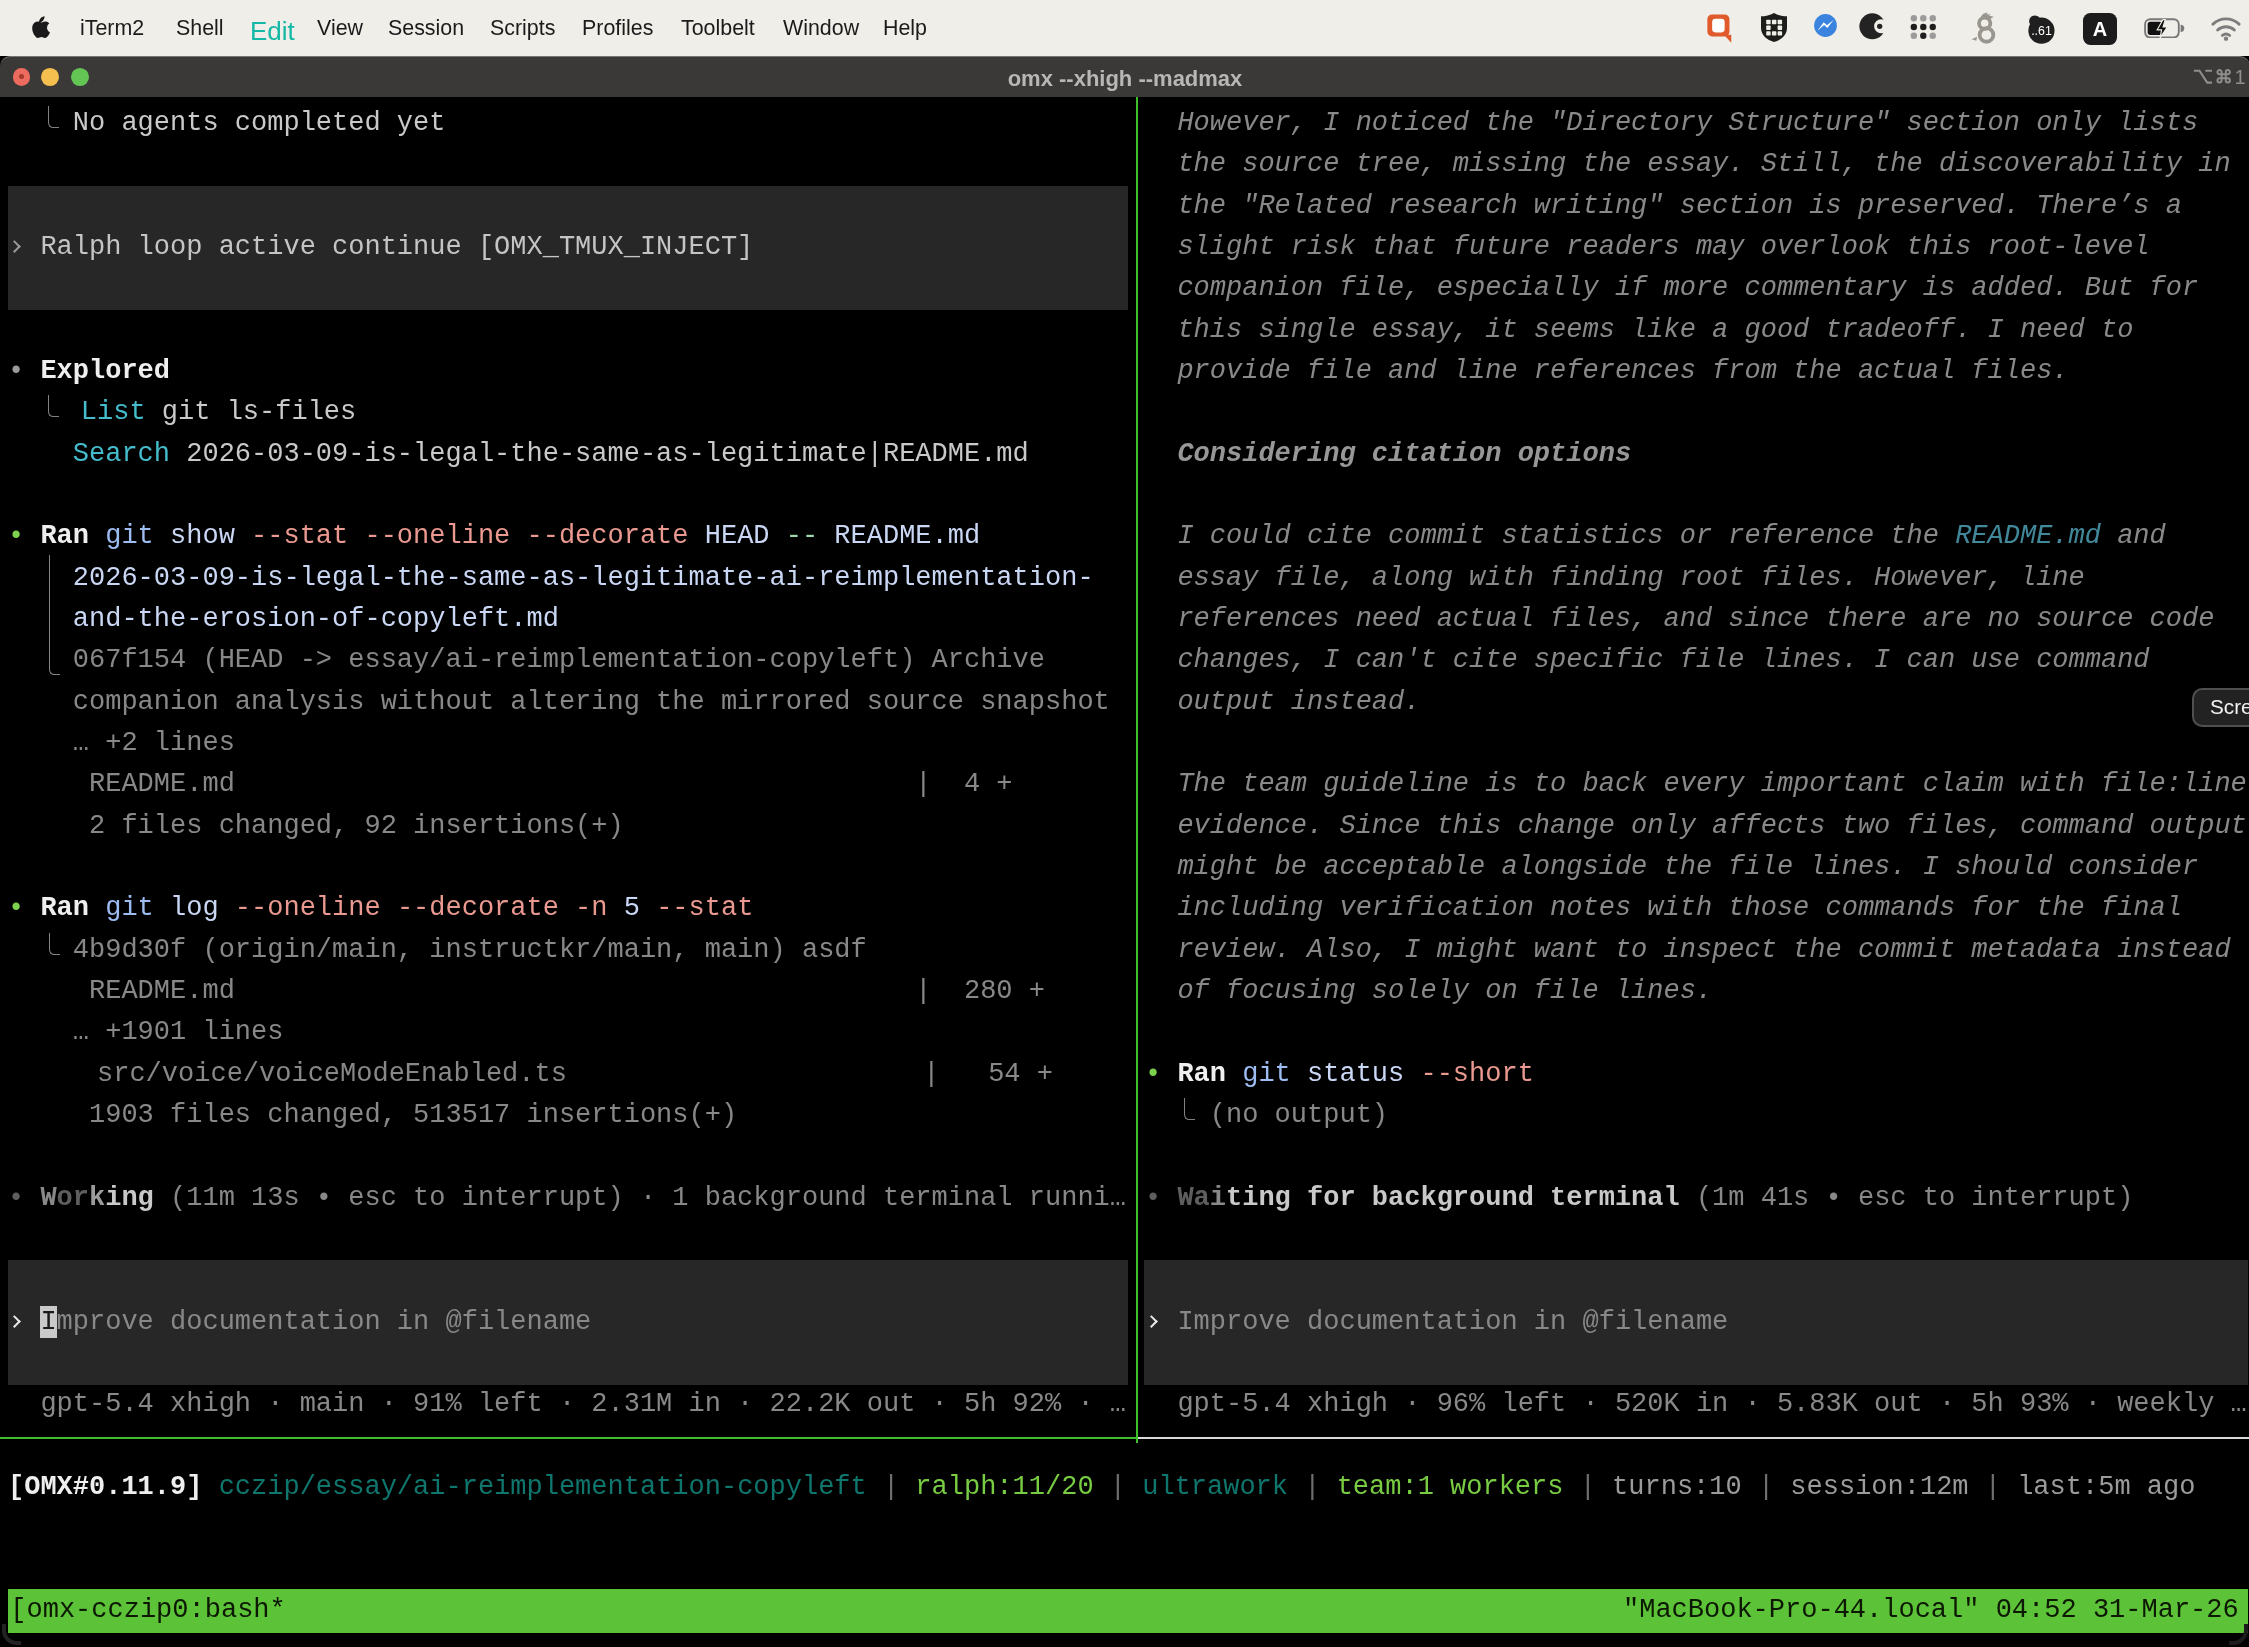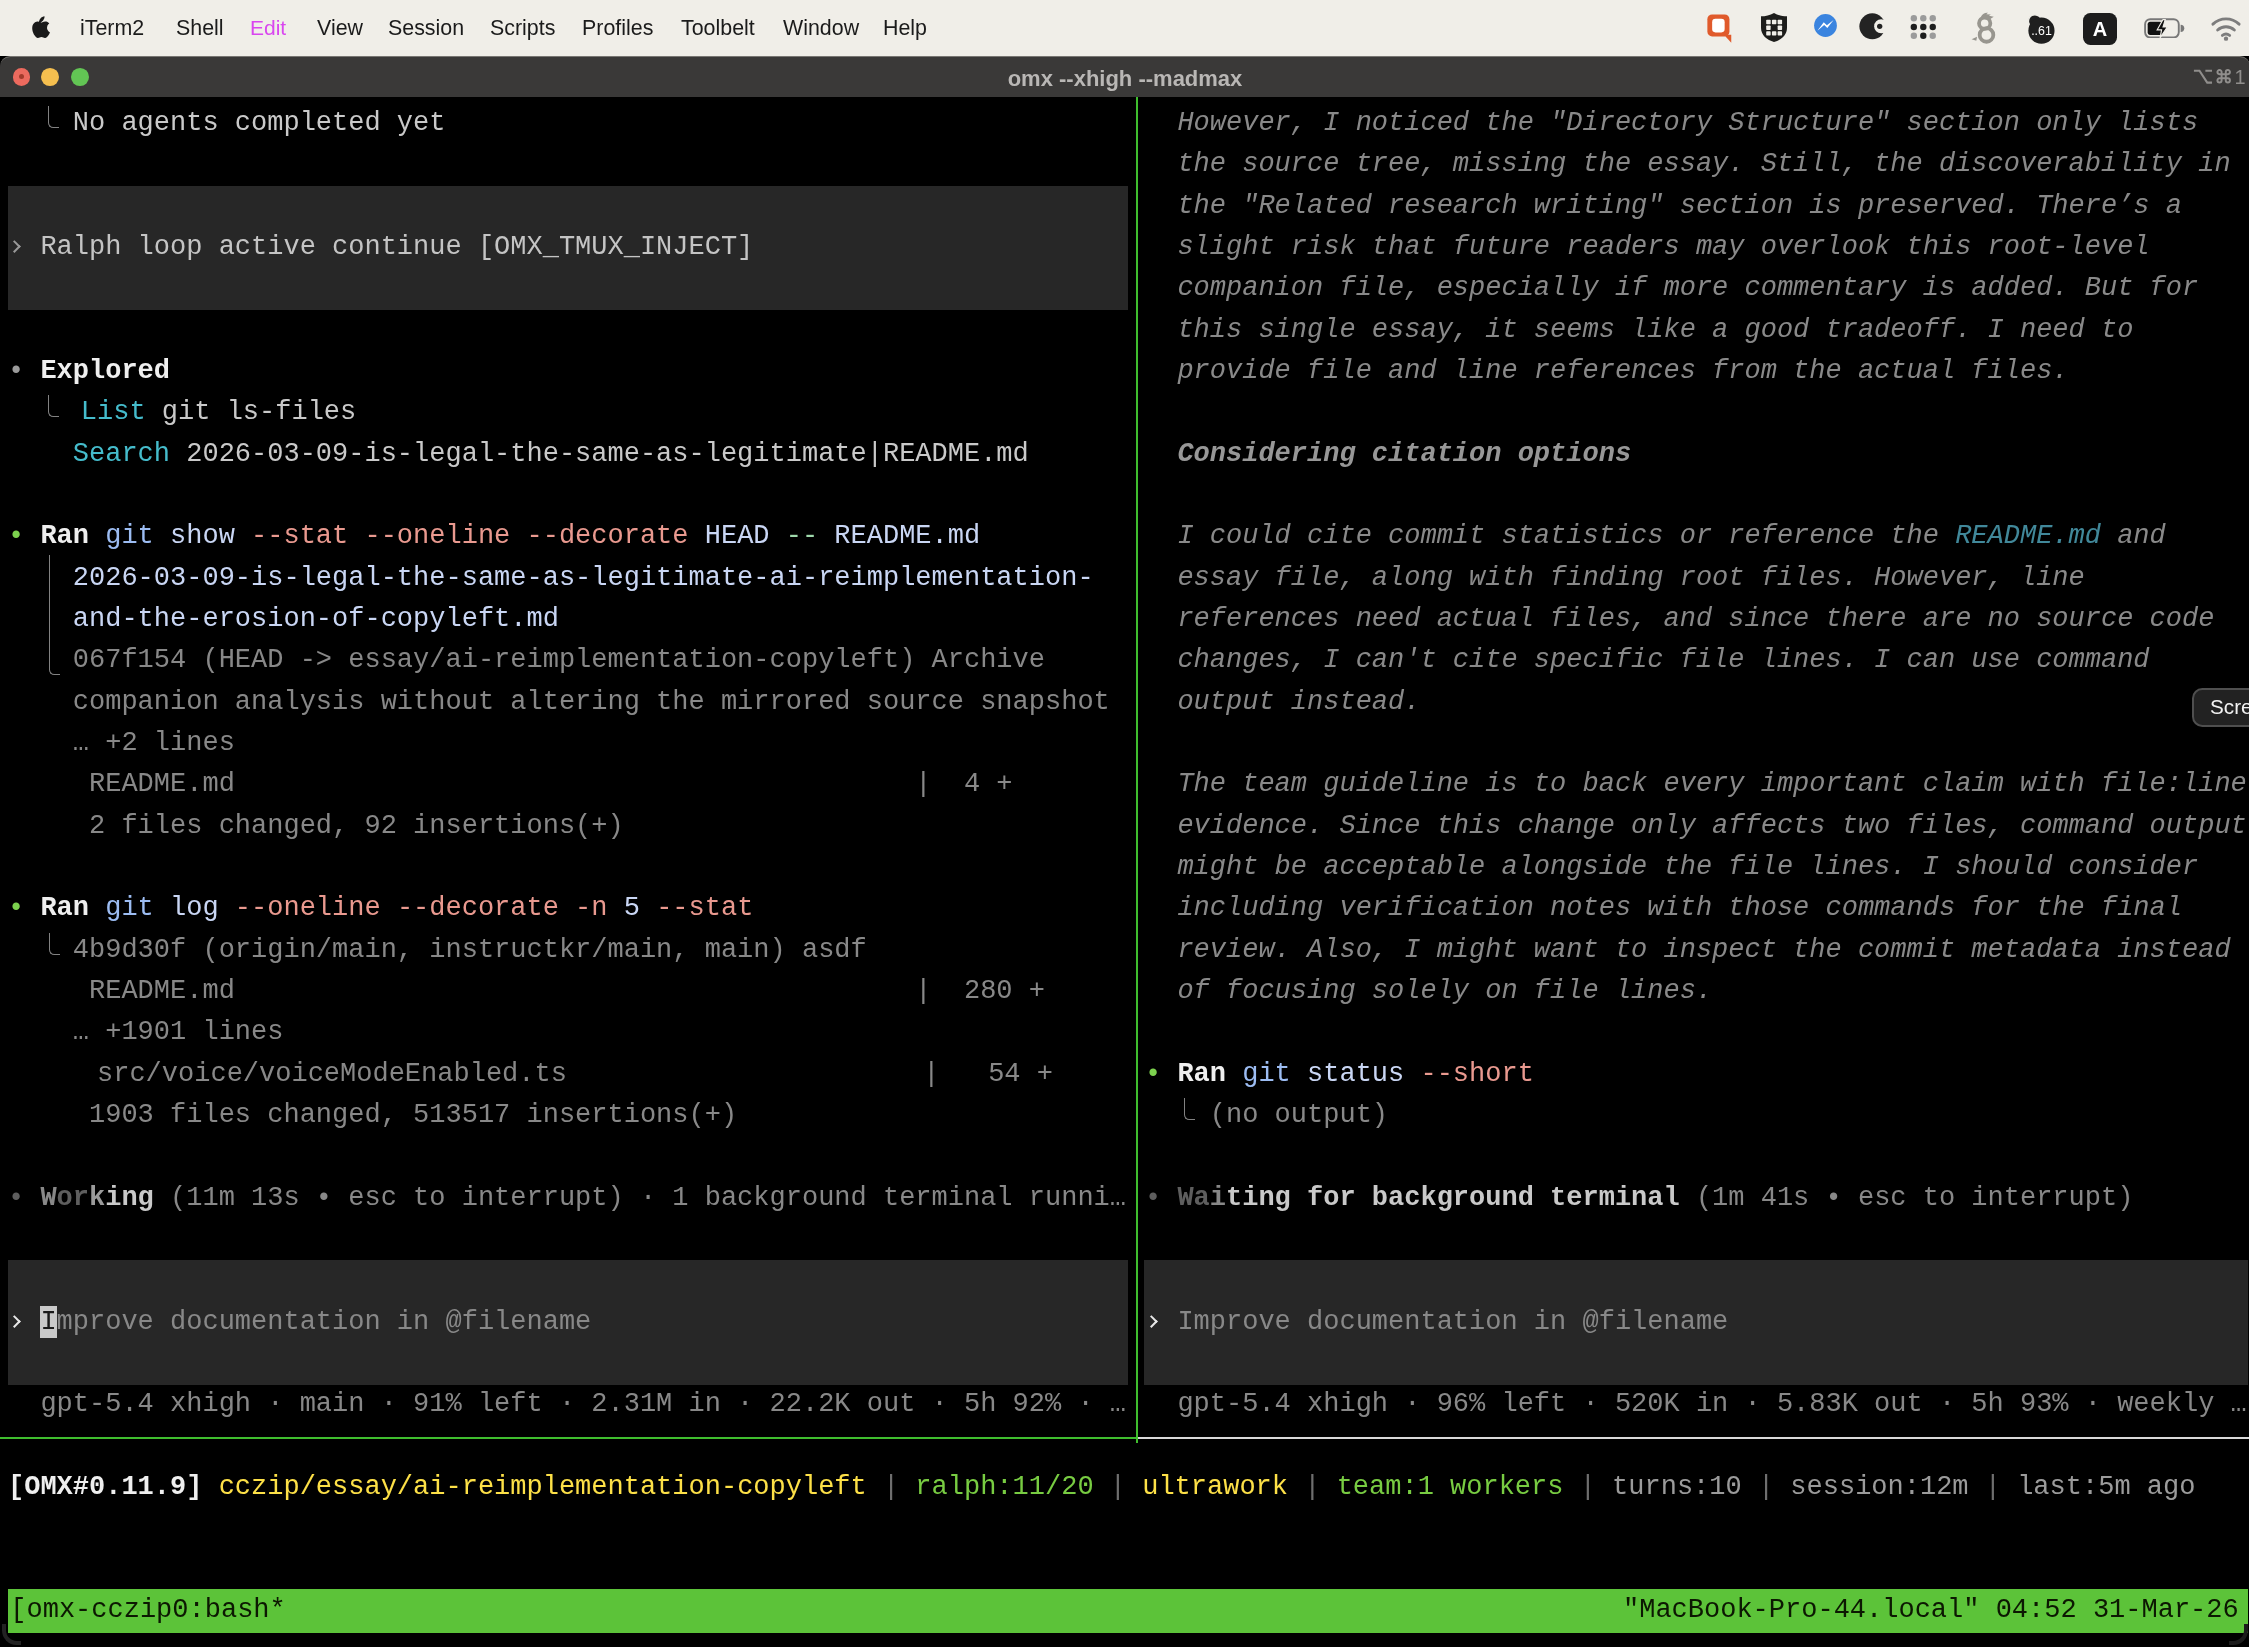--- a/index.html
+++ b/index.html
@@ -12,34 +12,34 @@
 .g2{color:#888888}
 .g3{color:#6e6e6e}
 .g4{color:#9b9b9b}
 .tl{color:#45bccc}
 .bl{color:#9cbcf2}
 .pb{color:#c9d6f4}
 .sa{color:#e9998f}
 .pg{color:#9fd9ac}
 .gn{color:#7cd14e}
 .gb{color:#5e5e5e}
-.cy{color:#fde047}
+.cy{color:#0f766e}
 .tg{color:#78cc42}
 .it{color:#898989}
 .ith{color:#979797}
 .itt{color:#41889a}
 .box{position:absolute;background:#272727}
 .tree{position:absolute;border-left:1.8px solid #828282;border-bottom:1.8px solid #828282;border-bottom-left-radius:5.2px}
 .cur{color:#1a1a1a}
 .chev{position:absolute;width:8.9px;height:8.9px;border-top:2.6px solid #e8e8e8;border-right:2.6px solid #e8e8e8;transform:rotate(45deg)}
 </style></head><body>
 <div style="position:absolute;left:0;top:0;width:2250px;height:56px;background:#f0eee8"></div>
 <div style="position:absolute;left:80px;top:15.5px;font-weight:normal;font-family:'Liberation Sans',sans-serif;font-size:21.4px;color:#1b1b1b">iTerm2</div>
 <div style="position:absolute;left:176px;top:15.5px;font-family:'Liberation Sans',sans-serif;font-size:21.4px;color:#1b1b1b">Shell</div>
-<div style="position:absolute;left:250px;top:15.5px;font-family:'Liberation Sans',sans-serif;font-size:21px;color:#d946ef">Edit</div>
+<div style="position:absolute;left:250px;top:15.5px;font-family:'Liberation Sans',sans-serif;font-size:26px;color:#14b8a6">Edit</div>
 <div style="position:absolute;left:317px;top:15.5px;font-family:'Liberation Sans',sans-serif;font-size:21.4px;color:#1b1b1b">View</div>
 <div style="position:absolute;left:388px;top:15.5px;font-family:'Liberation Sans',sans-serif;font-size:21.4px;color:#1b1b1b">Session</div>
 <div style="position:absolute;left:490px;top:15.5px;font-family:'Liberation Sans',sans-serif;font-size:21.4px;color:#1b1b1b">Scripts</div>
 <div style="position:absolute;left:582px;top:15.5px;font-family:'Liberation Sans',sans-serif;font-size:21.4px;color:#1b1b1b">Profiles</div>
 <div style="position:absolute;left:681px;top:15.5px;font-family:'Liberation Sans',sans-serif;font-size:21.4px;color:#1b1b1b">Toolbelt</div>
 <div style="position:absolute;left:783px;top:15.5px;font-family:'Liberation Sans',sans-serif;font-size:21.4px;color:#1b1b1b">Window</div>
 <div style="position:absolute;left:883px;top:15.5px;font-family:'Liberation Sans',sans-serif;font-size:21.4px;color:#1b1b1b">Help</div>
 <svg style="position:absolute;left:29px;top:14px" width="20.7" height="25" viewBox="0 0 24 29">
 <path fill="#1a1a1a" d="M16.3 7.6c1.1-1.3 1.9-3.1 1.7-4.9-1.6.1-3.6 1.1-4.7 2.4-1 1.2-1.9 3-1.6 4.8 1.8.1 3.5-1 4.6-2.3z M20.9 15.9c0-3.2 2.6-4.7 2.7-4.8-1.5-2.2-3.8-2.5-4.6-2.5-2-.2-3.8 1.2-4.8 1.2-1 0-2.5-1.2-4.2-1.1-2.1 0-4.1 1.3-5.2 3.2-2.2 3.9-.6 9.6 1.6 12.8 1.1 1.5 2.3 3.3 4 3.2 1.6-.1 2.2-1.1 4.1-1.1 1.9 0 2.4 1.1 4.2 1 1.7 0 2.8-1.6 3.9-3.1 1.2-1.8 1.7-3.5 1.7-3.6-.1-.1-3.3-1.3-3.4-5.2z"></path>
   </svg>

